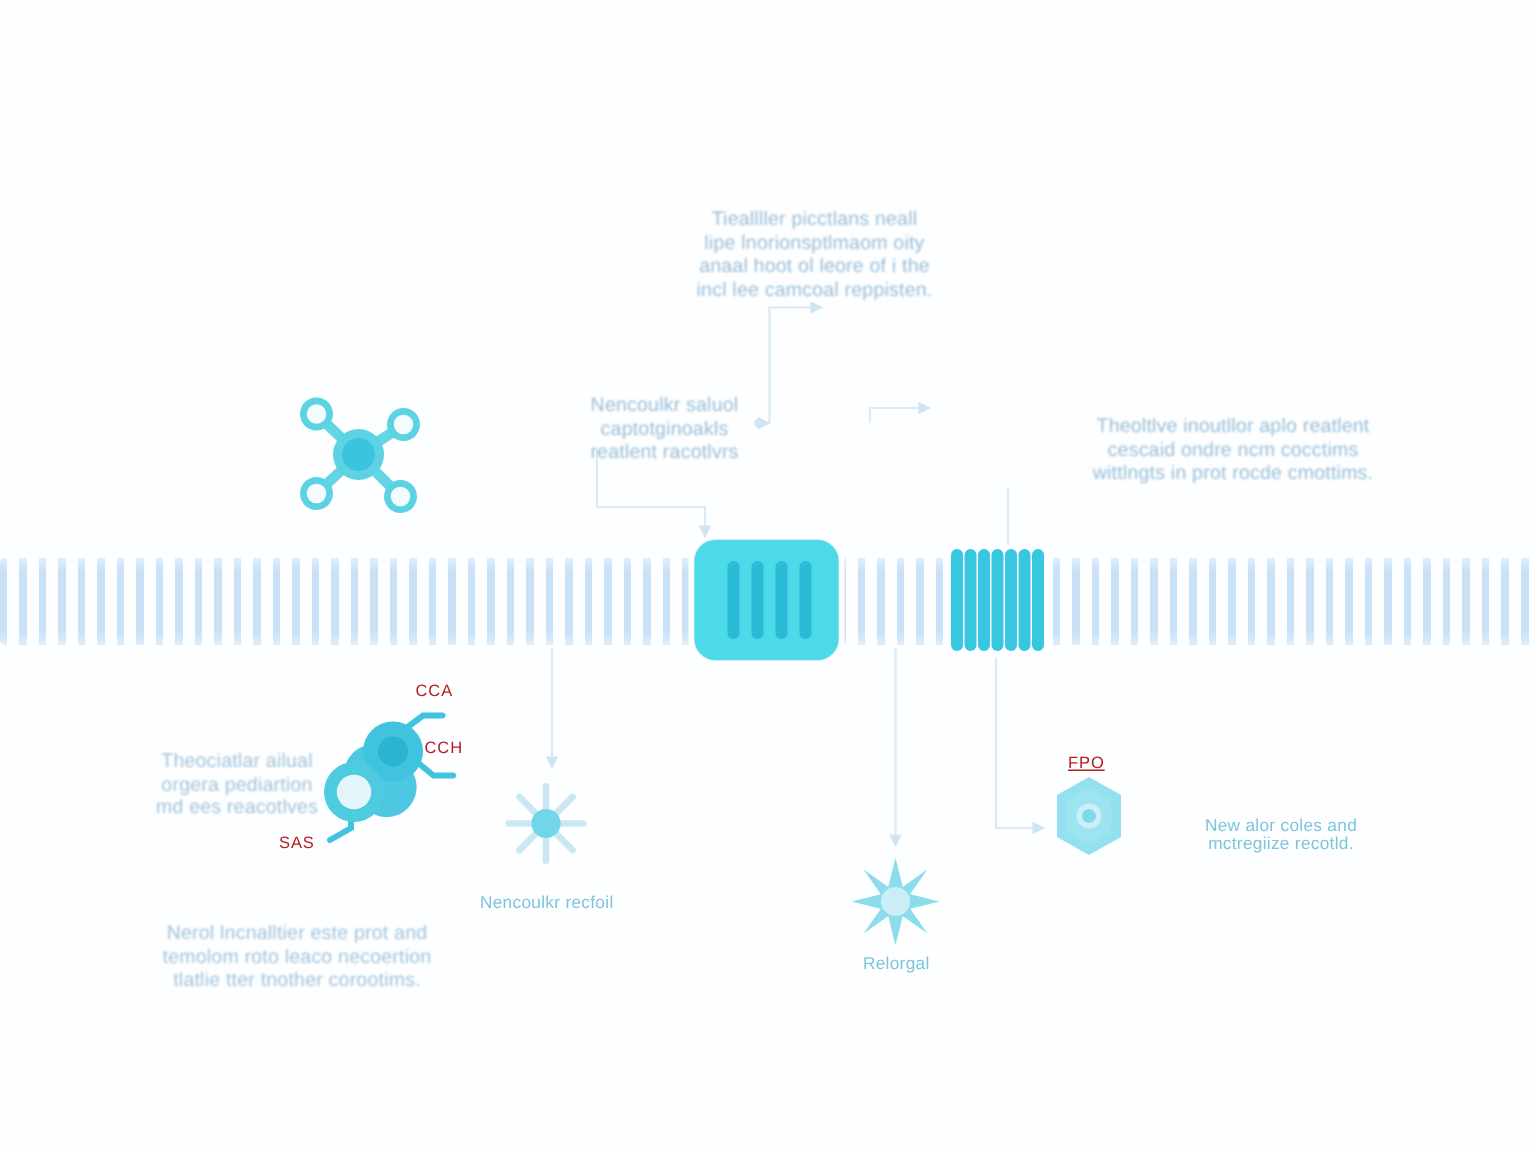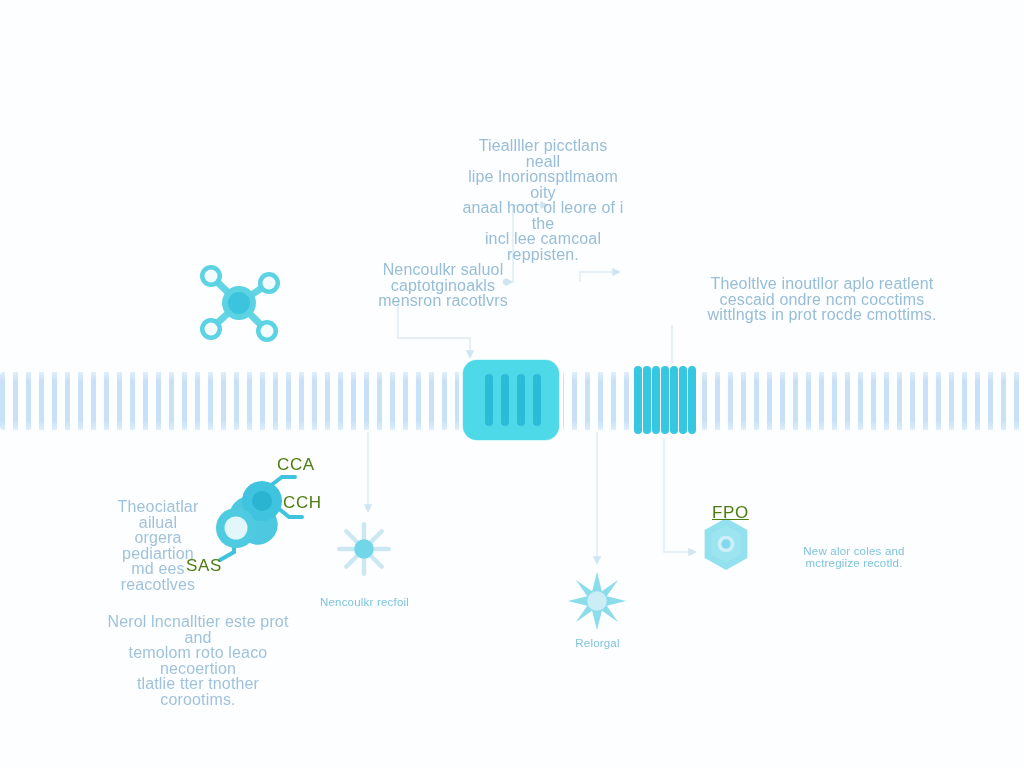--- a/index.html
+++ b/index.html
@@ -62,33 +62,33 @@
   
   .hexmark{position:absolute;left:700px;top:516px;width:52px;height:56px;}
 
   
   .conn{position:absolute;left:0;top:0;width:1024px;height:768px;pointer-events:none;}
 
   
   .note{
     position:absolute;
     color:#8fb8d4;
-    font-size:16px;
+    font-size:13px;
     line-height:15.5px;
     letter-spacing:.15px;
     white-space:pre-line;
   }
   .note.blurA{filter:blur(.55px);opacity:.92;}
   .note.blurB{filter:blur(.7px);opacity:.85;}
   .note.center{text-align:center;}
 
   .tag{
     position:absolute;
-    color:#4d7c0f;
-    font-size:17px;
+    color:#b91c1c;
+    font-size:11px;
     letter-spacing:.6px;
     filter:blur(.3px);
   }
   .caption{
     position:absolute;
     color:#7fc4dd;
     font-size:11.5px;
     letter-spacing:.2px;
     filter:blur(.5px);
     text-align:center;
@@ -232,21 +232,21 @@
     </g>
   </svg>
 
   <div class="note blurA center" style="left:462px;top:138px;width:162px;">Tieallller picctlans neall
 lipe lnorionsptlmaom oity
 anaal hoot ol leore of i the
 incl lee camcoal reppisten.</div>
 
   <div class="note blurA center" style="left:378px;top:262px;width:130px;">Nencoulkr saluol
 captotginoakls
-mensron racotlvrs</div>
+reatlent racotlvrs</div>
 
   <div class="note blurA center" style="left:700px;top:276px;width:244px;">Theoltlve inoutllor aplo reatlent
 cescaid ondre ncm cocctims
 wittlngts in prot rocde cmottims.</div>
 
   <div class="note blurB center" style="left:100px;top:499px;width:116px;">Theociatlar ailual
 orgera pediartion
 md ees reacotlves</div>
 
   <div class="note blurB center" style="left:98px;top:614px;width:200px;">Nerol lncnalltier este prot and

